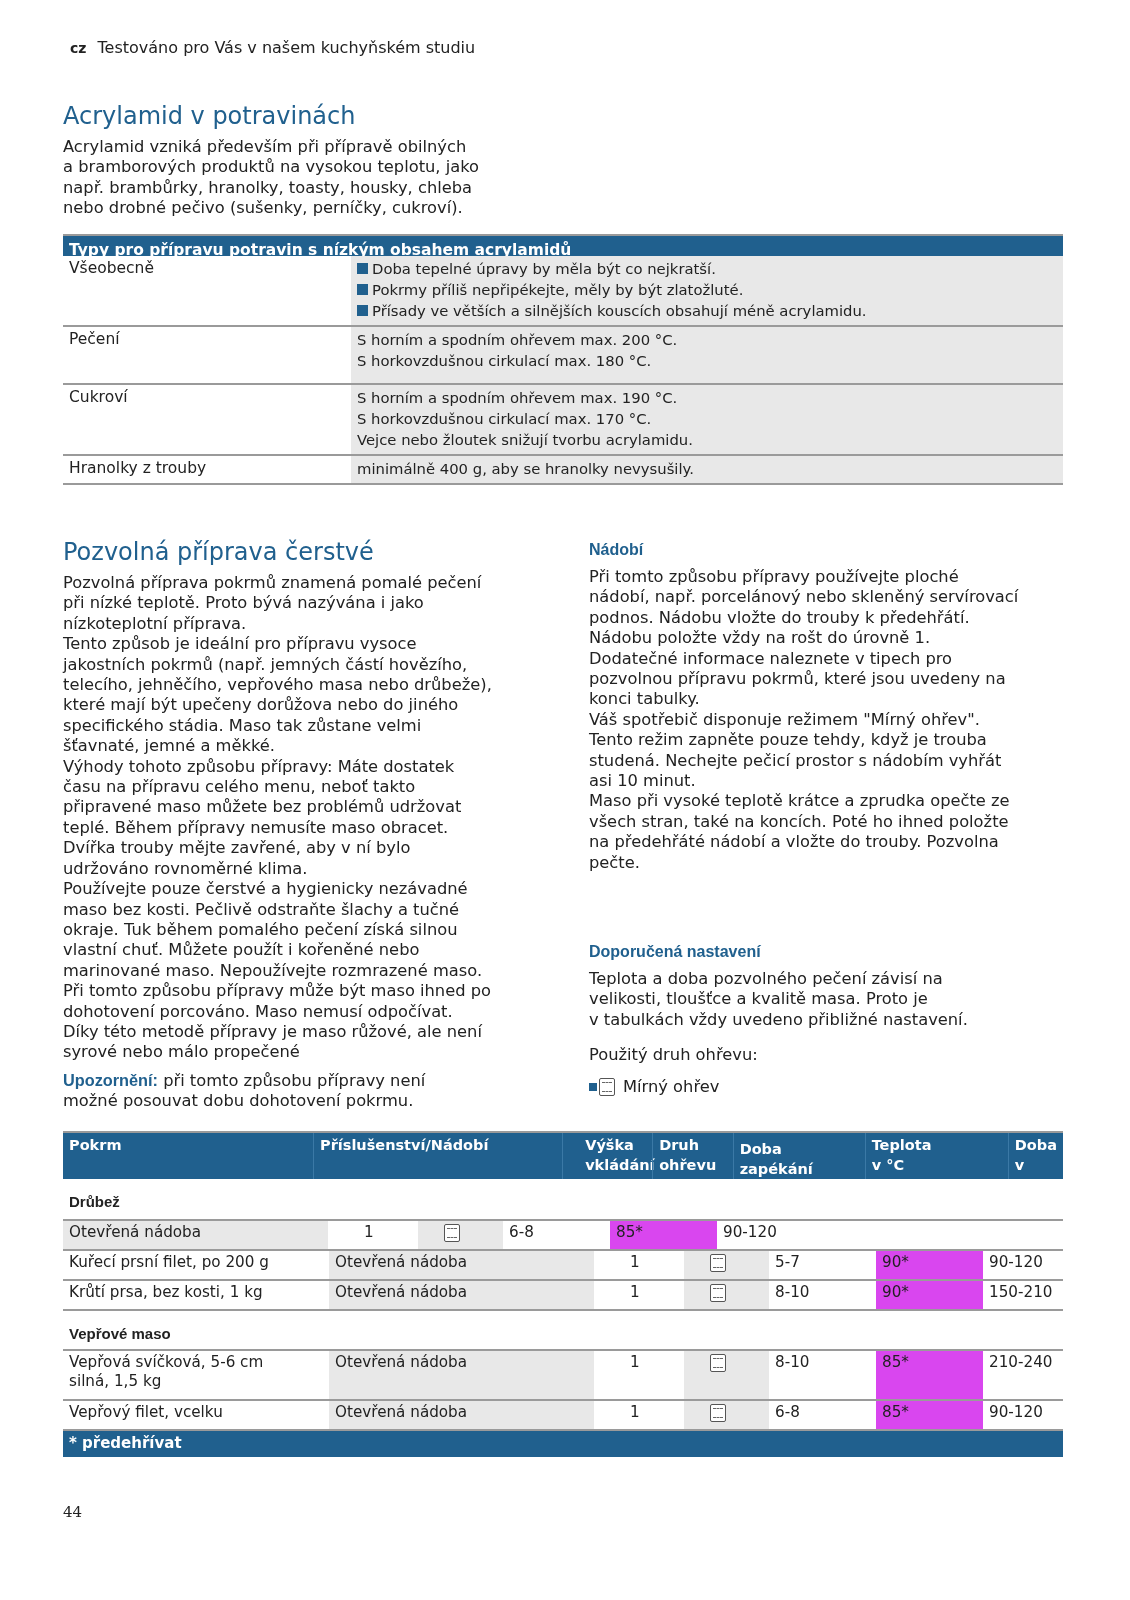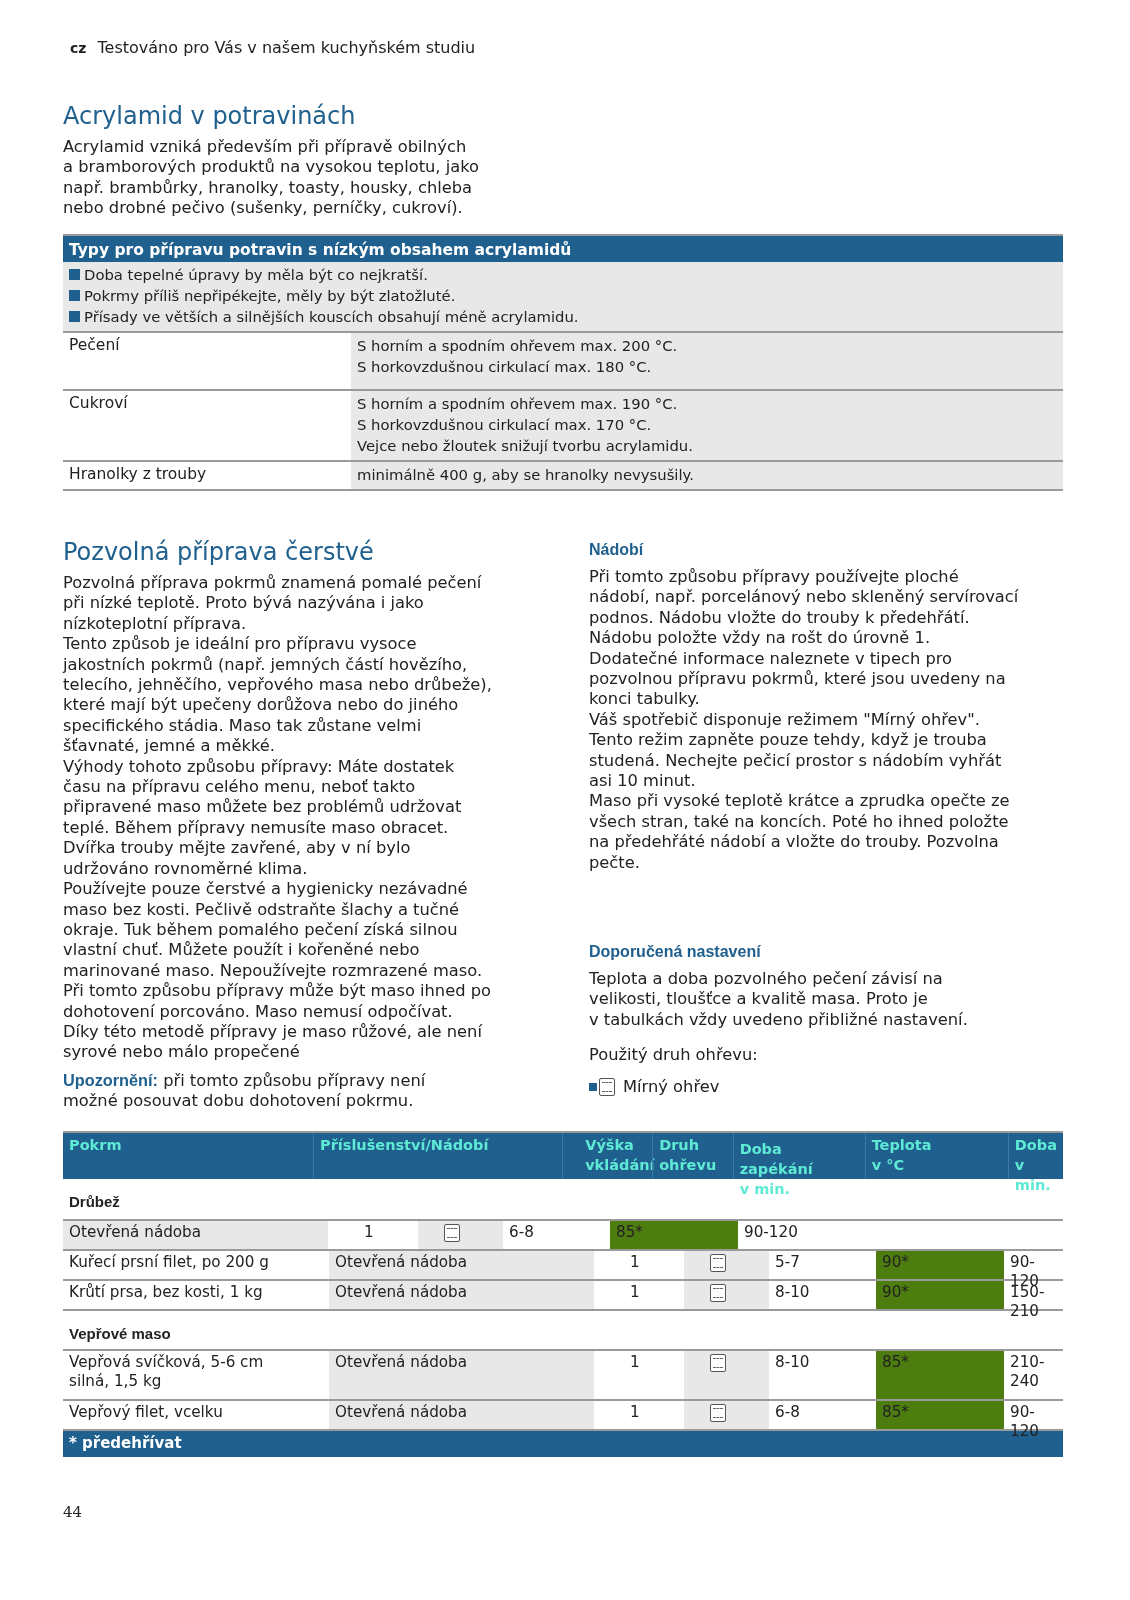--- a/index.html
+++ b/index.html
@@ -9,42 +9,42 @@
   .header-line { position: absolute; left: 70px; top: 38px; font-size: 16px; color: #222; }
   .header-line .lang { font-weight: bold; font-size: 14px; margin-right: 6px; }
 
   .blue { color: #20608e; }
   .h-main { position: absolute; font-size: 24px; font-weight: normal; color: #20608e; font-family: "DejaVu Sans", sans-serif; }
   .h-sub { position: absolute; font-size: 16px; font-weight: bold; color: #20608e; font-family: "Liberation Sans", sans-serif; }
   .para { position: absolute; font-size: 16.3px; line-height: 20.4px; color: #222; white-space: pre-line; }
 
   
   .tips { position: absolute; left: 63px; top: 234px; width: 1000px; border-bottom: 2px solid #9a9a9a; }
-  .tips-head { background: #20608e; color: #fff; font-weight: bold; font-size: 15.5px; height: 28px; line-height: 28px; padding-left: 6px; border-top: 2px solid #9a9a9a; }
+  .tips-head { background: #20608e; color: #fff; font-weight: bold; font-size: 15.5px; height: 22px; line-height: 28px; padding-left: 6px; border-top: 2px solid #9a9a9a; }
   .tips-row { display: flex; border-top: 2px solid #9a9a9a; font-family: "Liberation Sans", sans-serif; }
   .tips-row:first-of-type { border-top: none; }
   .tips-label { width: 288px; padding: 3px 6px; font-size: 15.5px; font-family: "DejaVu Sans", sans-serif; background: #fff; }
   .tips-content { flex: 1; background: #e8e8e8; padding: 2px 6px 4px 6px; font-size: 14.8px; font-family: "DejaVu Sans", sans-serif; }
   .tips-content .line { line-height: 21px; display: flex; align-items: center; }
   .bullet-sq { display: inline-block; width: 11px; height: 11px; background: #20608e; margin-right: 4px; flex: none; }
 
   
   .recipes { position: absolute; left: 63px; top: 1131px; width: 1000px; }
-  .r-head { display: flex; background: #20608e; color: #5eead4; font-weight: bold; font-size: 14.5px; height: 48px; border-top: 2px solid #9a9a9a; font-family: "DejaVu Sans", sans-serif; }
+  .r-head { display: flex; background: #20608e; color: #ffffff; font-weight: bold; font-size: 14.5px; height: 48px; border-top: 2px solid #9a9a9a; font-family: "DejaVu Sans", sans-serif; }
   .r-head > div { padding: 2px 6px; line-height: 20px; border-left: 1px solid #3b79a6; }
   .r-head > div:first-child { border-left: none; }
   .r-group { font-weight: bold; font-size: 15px; padding: 14px 6px 6px 6px; height: 40px; font-family: "Liberation Sans", sans-serif; }
   .r-row { display: flex; border-top: 2px solid #9a9a9a; font-size: 15.2px; font-family: "DejaVu Sans", sans-serif; }
   .r-row > div { padding: 2px 6px 2px 6px; line-height: 18.5px; }
   .c1 { width: 266px; }
   .c2 { width: 265px; background: #e8e8e8; }
   .c3 { width: 90px; }
   .c4 { width: 85px; background: #e8e8e8; }
   .c5 { width: 107px; }
-  .c6 { width: 128px; background: #4d7c0f; }
+  .c6 { width: 107px; background: #d946ef; }
   .c7 { flex: 1; }
   .r-head .c2, .r-head .c4, .r-head .c6 { background: transparent; }
   .r-row.tall > div { height: 48px; }
   .r-row > div { height: 28px; }
   .r-foot { background: #20608e; color: #fff; font-weight: bold; font-size: 15px; height: 28px; line-height: 24px; padding-left: 6px; border-top: 2px solid #9a9a9a; }
 
   .oven-icon { display: inline-block; width: 16px; height: 18px; border: 1.5px solid #555; border-radius: 2px; position: relative; background: #fff; vertical-align: middle; }
   .oven-icon::before, .oven-icon::after { content: ""; position: absolute; left: 2px; right: 2px; border-top: 1px dashed #666; }
   .oven-icon::before { top: 3px; }
   .oven-icon::after { bottom: 3px; }
@@ -66,20 +66,21 @@
 <h1 class="h-main" style="left:63px; top:102px;">Acrylamid v potravinách</h1>
 <p class="para" style="left:63px; top:137px; width:520px;">Acrylamid vzniká především při přípravě obilných
 a bramborových produktů na vysokou teplotu, jako
 např. brambůrky, hranolky, toasty, housky, chleba
 nebo drobné pečivo (sušenky, perníčky, cukroví).</p>
 
 <div class="tips">
   <div class="tips-head">Typy pro přípravu potravin s nízkým obsahem acrylamidů</div>
   <div id="tips-body">
       <div class="tips-row" style="border-top: none;">
+        <div class="tips-label">Všeobecně</div>
         <div class="tips-content">
           <div class="line">
             <span class="bullet-sq"></span>
             <span>Doba tepelné úpravy by měla být co nejkratší.</span>
           </div>
           <div class="line">
             <span class="bullet-sq"></span>
             <span>Pokrmy příliš nepřipékejte, měly by být zlatožluté.</span>
           </div>
           <div class="line">

